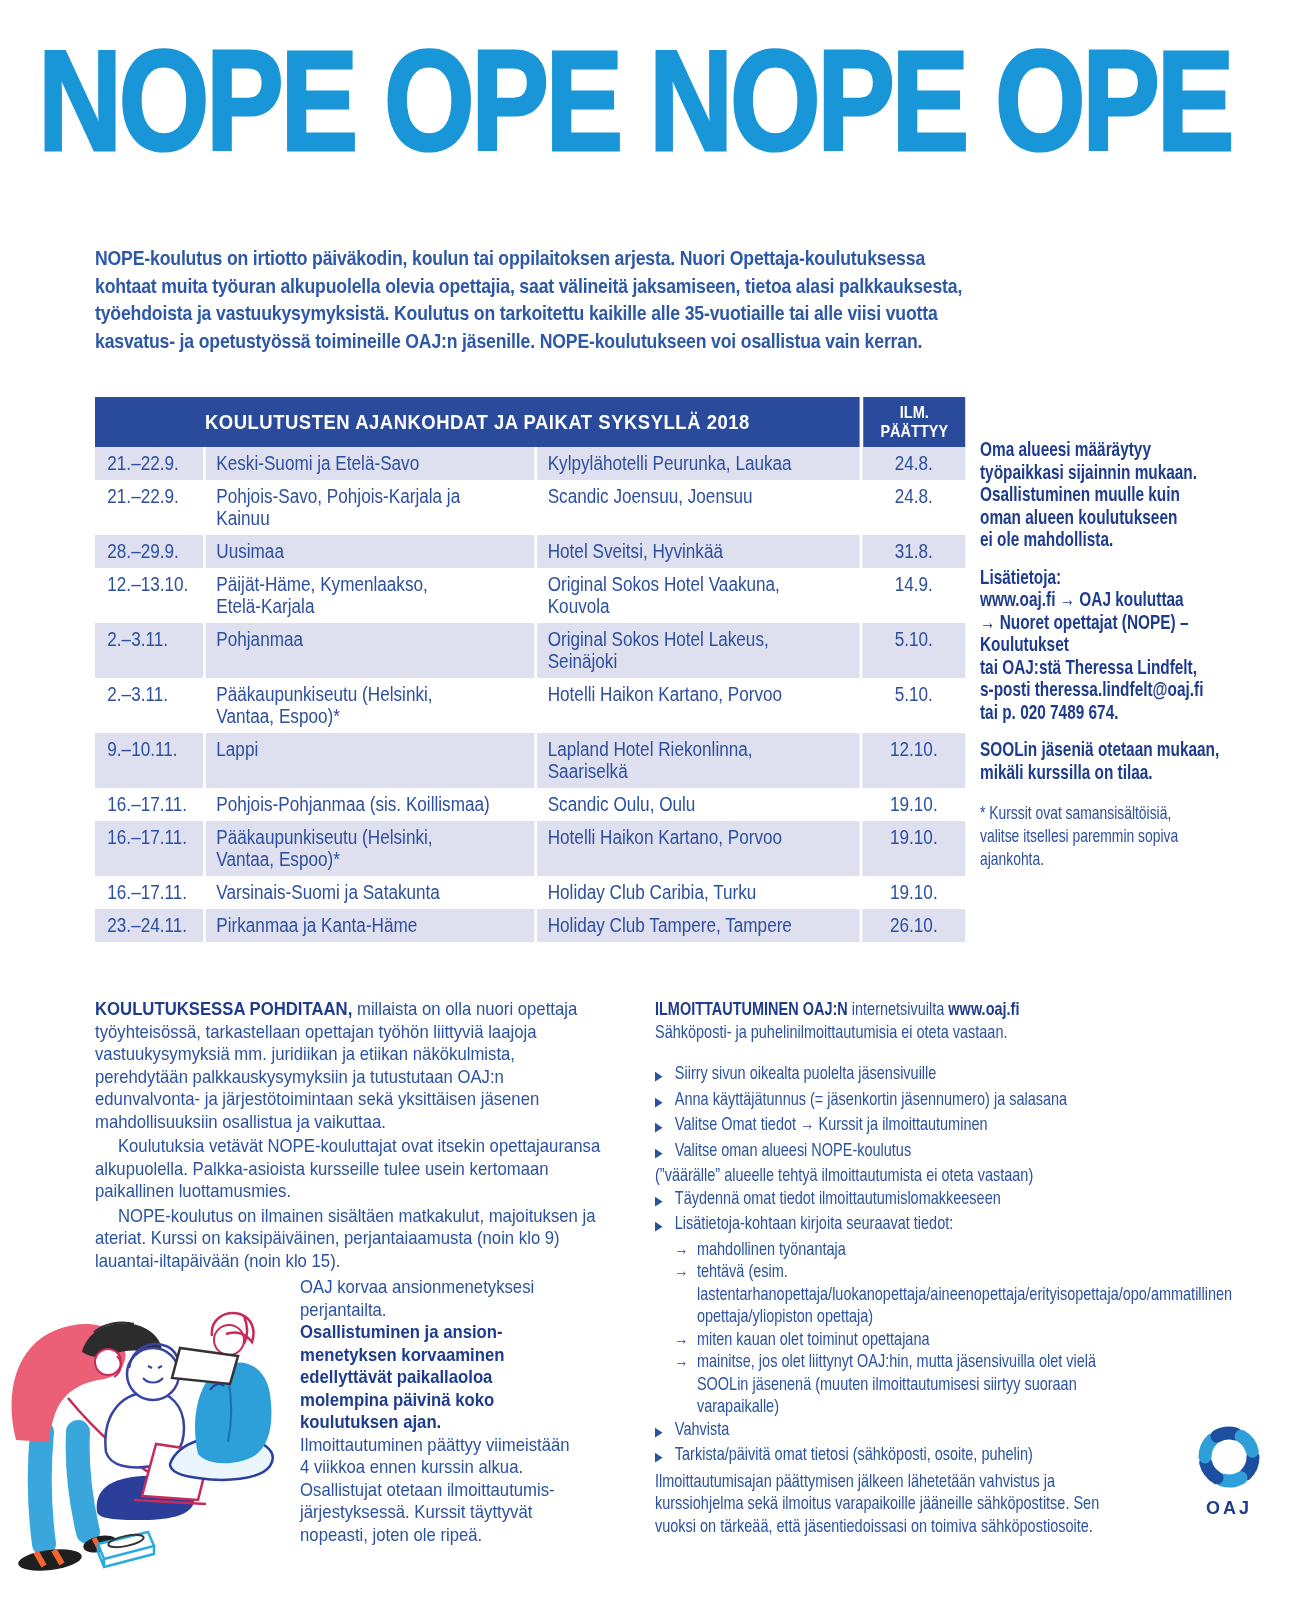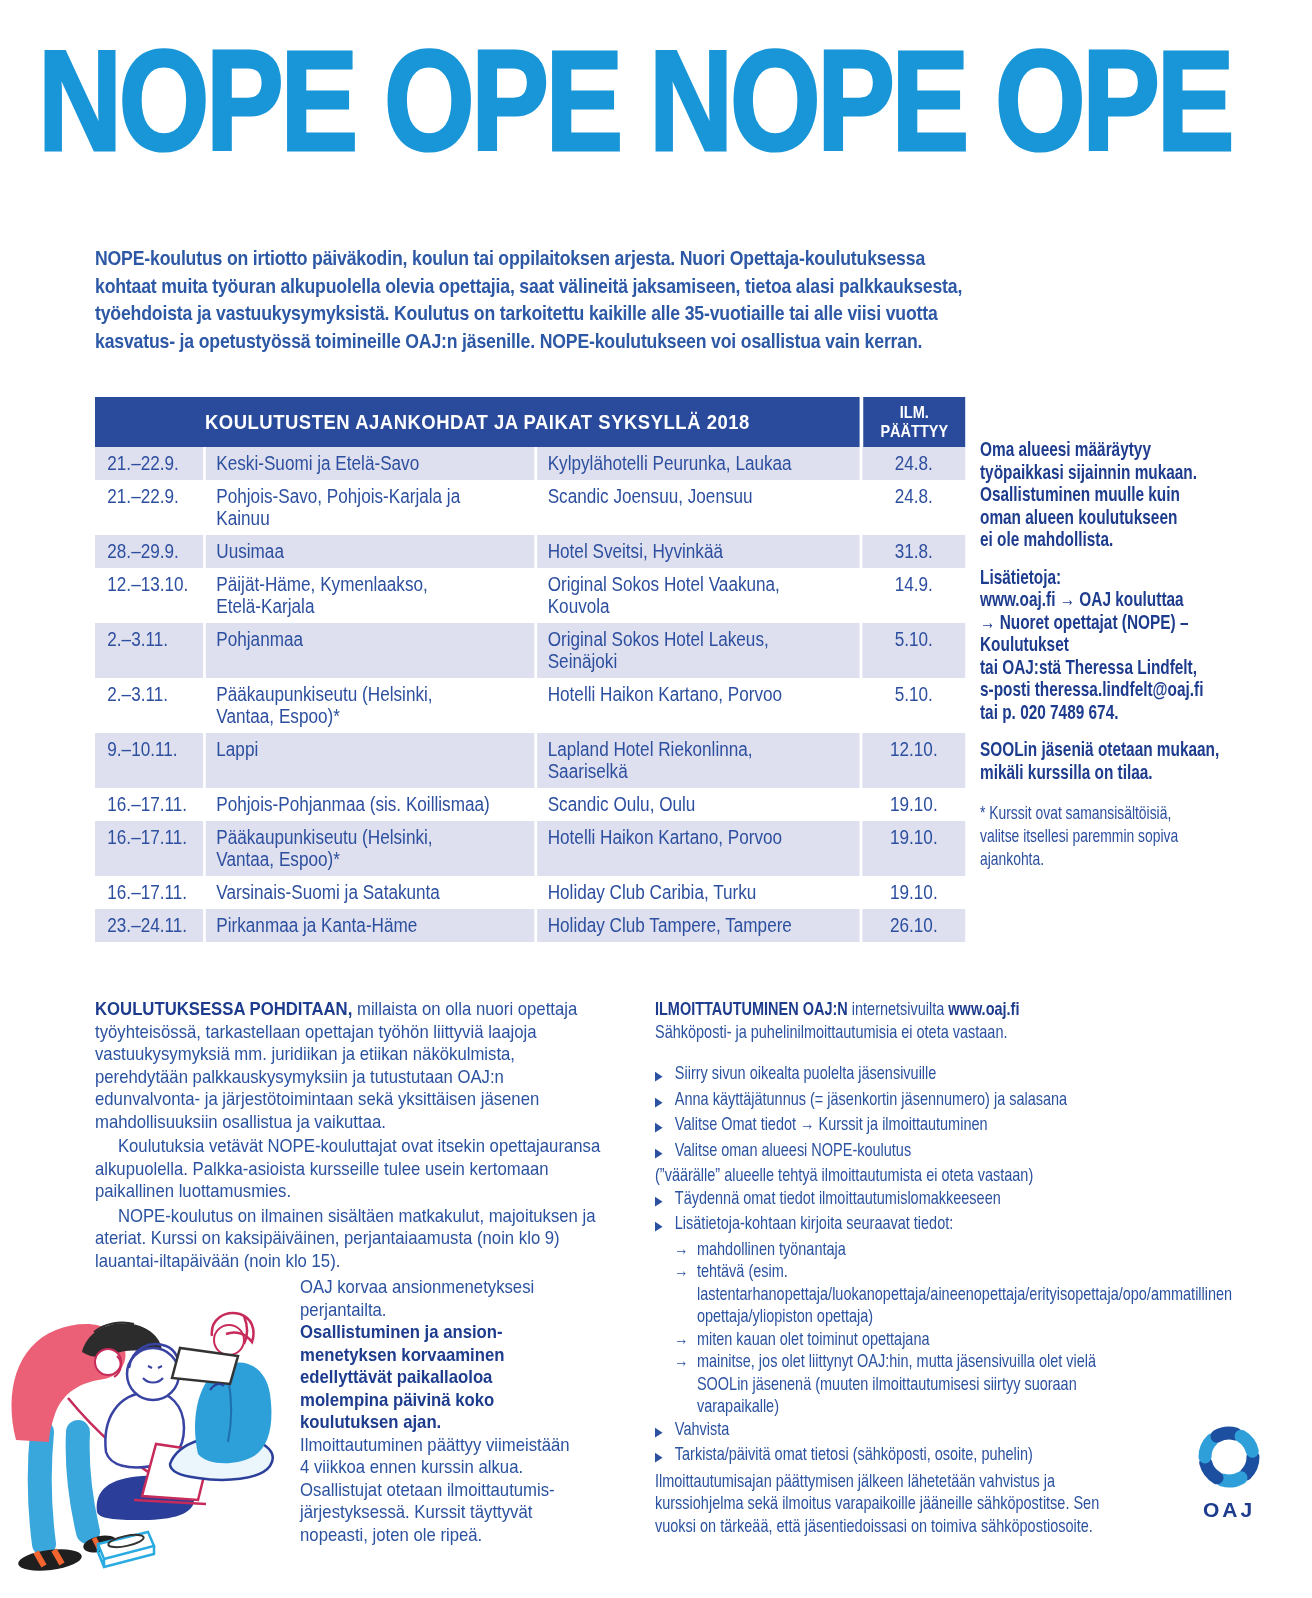--- a/index.html
+++ b/index.html
@@ -69,21 +69,21 @@
   .reg-line2 { margin-bottom:19px; }
   .steps { list-style:none; }
   .step { display:flex; align-items:flex-start; }
   .step .marker { flex:none; width:26px; font-size:13px; padding-top:3px; color:#2b52a0; }
   .step.sub { padding-left:25px; }
   .step.sub .marker { width:30px; font-size:19px; padding-top:0; }
   .closing { margin-top:1px; }
 
   
   .oaj-logo { position:absolute; left:1193px; top:1424px; width:72px; text-align:center; }
-  .oaj-text { font-size:21px; font-weight:700; color:#1e3c8e; letter-spacing:3px; margin-top:4px; }
+  .oaj-text { font-size:18px; font-weight:700; color:#1e3c8e; letter-spacing:3px; margin-top:4px; }
 </style>
 </head>
 <body>
 
 <div class="page">
 
   <div class="big-title">NOPE OPE NOPE OPE</div>
   <div class="intro">NOPE-koulutus on irtiotto päiväkodin, koulun tai oppilaitoksen arjesta. Nuori Opettaja-koulutuksessa
 kohtaat muita työuran alkupuolella olevia opettajia, saat välineitä jaksamiseen, tietoa alasi palkkauksesta,
 työehdoista ja vastuukysymyksistä. Koulutus on tarkoitettu kaikille alle 35-vuotiaille tai alle viisi vuotta

